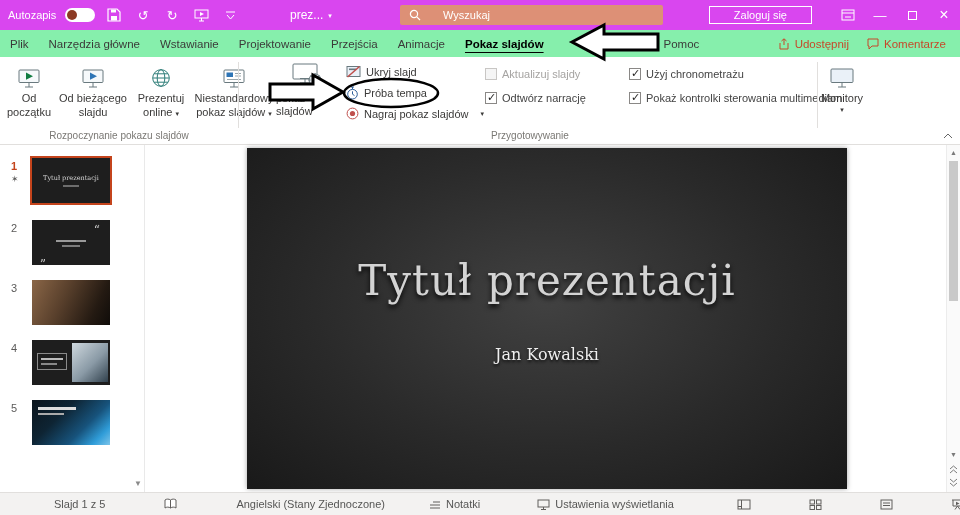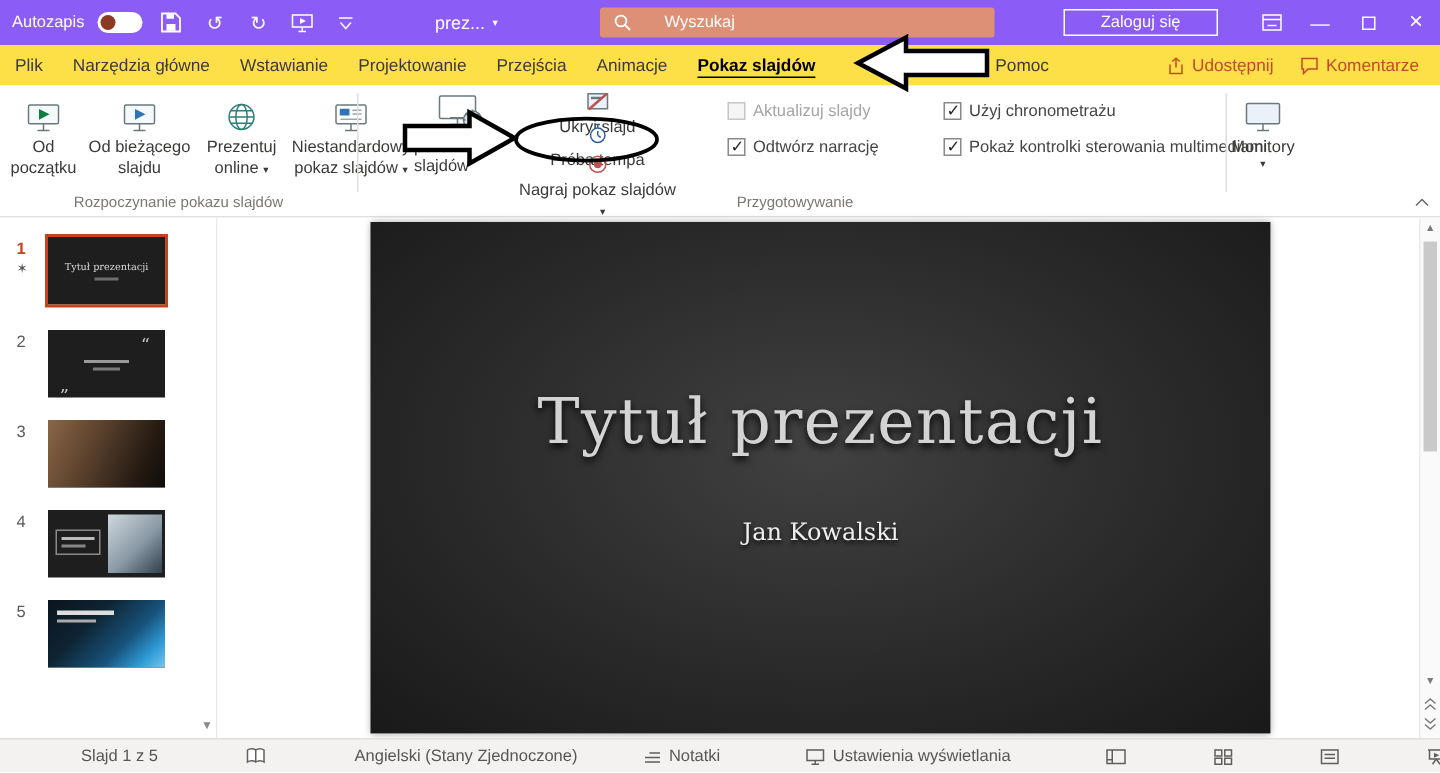--- a/index.html
+++ b/index.html
@@ -1,57 +1,57 @@
 <!DOCTYPE html>
 <html><head>
 <meta charset="utf-8">
 <style>
   *{margin:0;padding:0;box-sizing:border-box;}
   html,body{background:#fff;}
   body{font-family:"Liberation Sans",sans-serif;}
   .app{position:relative;width:960px;height:515px;overflow:hidden;background:#fff;font-size:11px;color:#444;}
 
   
-  .titlebar{position:absolute;left:0;top:0;width:960px;height:30px;background:#8b5cf6;color:#fff;}
+  .titlebar{position:absolute;left:0;top:0;width:960px;height:30px;background:#d946ef;color:#fff;}
   .tb-left{position:absolute;left:8px;top:0;height:30px;display:flex;align-items:center;gap:9px;}
   .tb-text{font-size:11px;color:#fff;}
   .toggle{width:30px;height:14px;background:#fff;border-radius:8px;position:relative;display:inline-block;cursor:pointer;}
   .toggle .knob{position:absolute;left:2px;top:2px;width:10px;height:10px;border-radius:50%;background:#94before;background:#8c3a24;}
   .tb-icon{color:#fff;font-size:13px;width:20px;height:30px;display:inline-flex;align-items:center;justify-content:center;cursor:pointer;}
   .tb-title{position:absolute;left:290px;top:0;height:30px;display:flex;align-items:center;gap:5px;font-size:12px;color:#fff;cursor:pointer;}
   .searchbox{position:absolute;left:400px;top:5px;width:263px;height:20px;background:#DD9076;border-radius:2px;display:flex;align-items:center;gap:22px;padding-left:9px;color:#fff;cursor:text;}
   .tb-right{position:absolute;right:0;top:0;height:30px;display:flex;align-items:center;}
   .login{border:1px solid #fff;padding:2px 24px;font-size:11px;margin-right:20px;cursor:pointer;white-space:nowrap;}
   .winbtn{width:32px;height:30px;display:flex;align-items:center;justify-content:center;font-size:13px;cursor:pointer;}
   .winbtn.close{font-size:16px;}
   .restore-box{width:9px;height:9px;border:1px solid #fff;display:inline-block;}
   .caret-glyph{font-size:7px;color:inherit;line-height:1;}
 
   
-  .tabs{position:absolute;top:30px;left:0;width:960px;height:27px;display:flex;align-items:center;background:#fde047;font-size:11.5px;color:#3b3a39;}
+  .tabs{position:absolute;top:30px;left:0;width:960px;height:27px;display:flex;align-items:center;background:#86efac;font-size:11.5px;color:#3b3a39;}
   .tab{padding:0 10px;height:27px;display:flex;align-items:center;cursor:pointer;white-space:nowrap;}
   .tab.active{font-weight:bold;color:#000;text-decoration:underline;text-underline-offset:4px;}
   .tab.widok{margin-left:48px;}
   .tabs-right{margin-left:auto;display:flex;align-items:center;gap:18px;padding-right:14px;color:#C5492A;}
   .tr-item{display:flex;align-items:flex-start;gap:5px;cursor:pointer;white-space:nowrap;}
 
   
   .ribbon{position:absolute;top:57px;left:0;width:960px;height:88px;background:#fff;border-bottom:1px solid #E1DFDD;}
   .vsep{position:absolute;top:5px;height:66px;width:1px;background:#E1DFDD;}
   .grp-label{position:absolute;top:73px;font-size:10px;color:#7A7874;text-align:center;white-space:nowrap;}
   .bigbtn{display:flex;flex-direction:column;align-items:center;padding:3px 3px 0 3px;text-align:center;line-height:1.2;cursor:pointer;color:#3b3a39;}
   .bigbtn .bicon{height:26px;display:flex;align-items:flex-end;justify-content:center;margin-bottom:4px;}
   .btxt{line-height:1.25;}
   .grp1{position:absolute;left:4px;top:2px;display:flex;gap:2px;}
   .w46{width:50px;}.w72{width:74px;}.w56{width:58px;}.w80{width:84px;}
   .setup-big{position:absolute;left:276px;top:2px;width:62px;height:68px;display:flex;flex-direction:column;align-items:center;cursor:pointer;color:#3b3a39;}
   .setup-big .bicon{margin-top:3px;}
   .setup-big .btxt{margin-top:auto;margin-bottom:8px;}
   .stack{position:absolute;left:346px;top:4px;display:flex;flex-direction:column;}
-  .srow{display:flex;align-items:center;gap:5px;height:21px;white-space:nowrap;cursor:pointer;color:#3b3a39;flex-direction:column;}
+  .srow{display:flex;align-items:center;gap:5px;height:21px;white-space:nowrap;cursor:pointer;color:#3b3a39;}
   .cbs{position:absolute;left:485px;top:11px;display:flex;flex-direction:column;gap:12px;}
   .cb-row{display:flex;align-items:center;}
   .cb-item{display:flex;align-items:center;gap:5px;cursor:pointer;}
   .cb-item.first{width:144px;}
   .cb{width:12px;height:12px;border:1px solid #8A8886;background:#fff;position:relative;flex:0 0 auto;}
   .cb.checked::after{content:"✓";position:absolute;left:1px;top:-2px;font-size:11px;color:#201f1e;}
   .cb.disabled{border-color:#C8C6C4;background:#F5F5F5;}
   .lbl-disabled{color:#A6A4A2;}
   .grp3{position:absolute;left:820px;top:2px;display:flex;gap:8px;}
   .grp3 .bigbtn{width:44px;}

